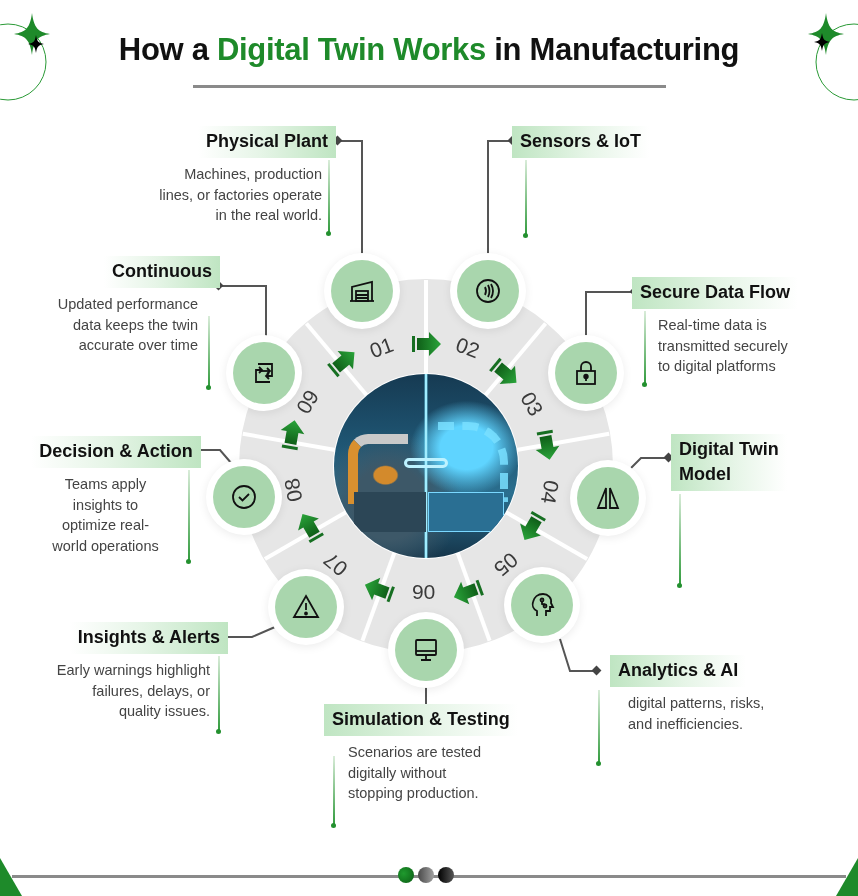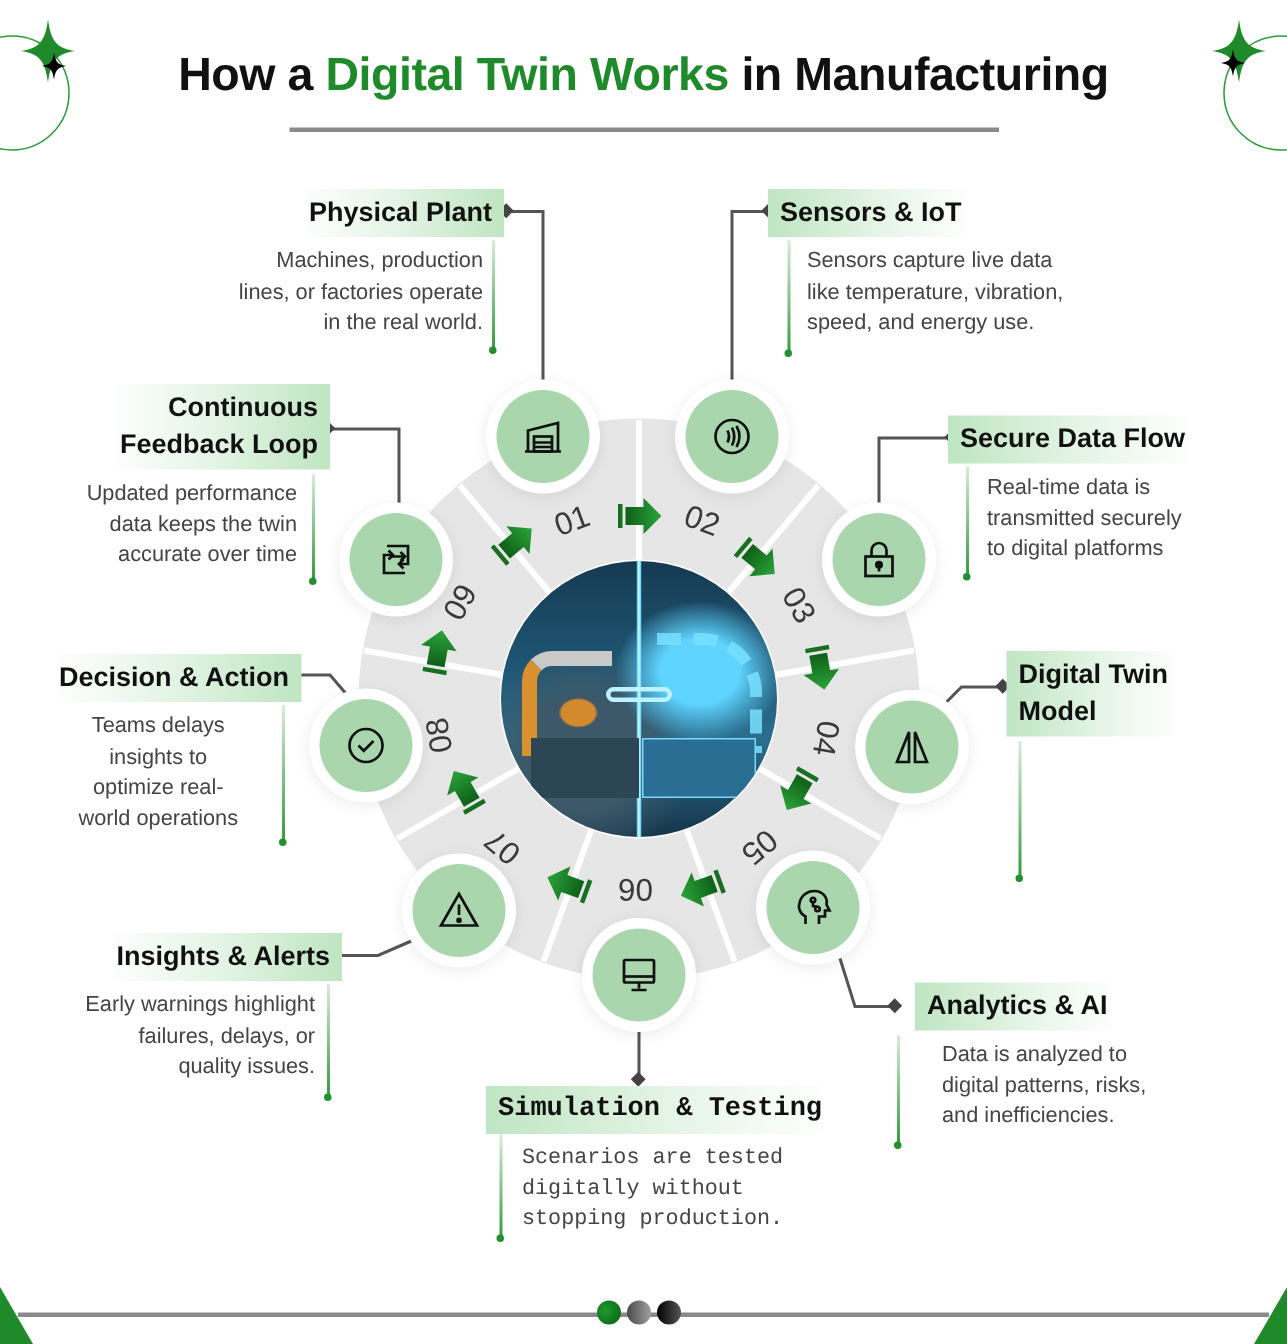--- a/index.html
+++ b/index.html
@@ -274,25 +274,20 @@
   <div class="desc" style="padding-right:14px;">
     <div>Machines, production</div>
       <div>lines, or factories operate</div>
       <div>in the real world.</div>
   </div>
 </div>
 <div class="vline" style="left:328px;top:160px;height:74px;"></div>
 
 <div class="card left-aligned" style="left:512px;top:126px;width:260px;">
   <div class="head">Sensors &amp; IoT</div>
-  <div class="desc" style="padding-left:26px;">
-    <div>Sensors capture live data</div>
-      <div>like temperature, vibration,</div>
-      <div>speed, and energy use.</div>
-  </div>
 </div>
 <div class="vline" style="left:525px;top:160px;height:76px;"></div>
 
 <div class="card left-aligned" style="left:632px;top:277px;width:226px;">
   <div class="head">Secure Data Flow</div>
   <div class="desc" style="padding-left:26px;">
     <div>Real-time data is</div>
       <div>transmitted securely</div>
       <div>to digital platforms</div>
   </div>
@@ -300,28 +295,27 @@
 <div class="vline" style="left:644px;top:311px;height:74px;"></div>
 
 <div class="card left-aligned" style="left:671px;top:434px;width:180px;">
   <div class="head"><div>Digital Twin</div><div>Model</div></div>
 </div>
 <div class="vline" style="left:679px;top:494px;height:92px;"></div>
 
 <div class="card left-aligned" style="left:594px;top:655px;width:230px;margin-left:16px;">
   <div class="head">Analytics &amp; AI</div>
   <div class="desc" style="padding-left:18px;">
-    <div>Data is analyzed to</div>
       <div>digital patterns, risks,</div>
       <div>and inefficiencies.</div>
   </div>
 </div>
 <div class="vline" style="left:598px;top:690px;height:74px;"></div>
 
-<div class="card left-aligned" style="left:324px;top:724px;width:250px;font-family:Liberation Mono, monospace;">
+<div class="card left-aligned" style="left:324px;top:704px;width:250px;">
   <div class="head">Simulation &amp; Testing</div>
   <div class="desc" style="padding-left:24px;">
     <div>Scenarios are tested</div>
       <div>digitally without</div>
       <div>stopping production.</div>
   </div>
 </div>
 <div class="vline" style="left:333px;top:756px;height:70px;"></div>
 
 <div class="card right-aligned" style="left:10px;top:622px;width:218px;">
@@ -330,30 +324,30 @@
     <div>Early warnings highlight</div>
       <div>failures, delays, or</div>
       <div>quality issues.</div>
   </div>
 </div>
 <div class="vline" style="left:218px;top:656px;height:76px;"></div>
 
 <div class="card right-aligned" style="left:22px;top:436px;width:188px;text-align:center;">
   <div class="head">Decision &amp; Action</div>
   <div class="desc" style="padding-right:21px;">
-    <div>Teams delays</div>
+    <div>Teams apply</div>
       <div>insights to</div>
       <div>optimize real-</div>
       <div>world operations</div>
   </div>
 </div>
 <div class="vline" style="left:188px;top:470px;height:92px;"></div>
 
 <div class="card right-aligned" style="left:20px;top:256px;width:200px;">
-  <div class="head"><div>Continuous</div><div>Feedback Loop</div></div>
+  <div class="head"><div>Continuous</div></div>
   <div class="desc" style="padding-right:22px;">
     <div>Updated performance</div>
       <div>data keeps the twin</div>
       <div>accurate over time</div>
   </div>
 </div>
 <div class="vline" style="left:208px;top:316px;height:72px;"></div>
 
 <div class="bottom-rule"></div>
 <div class="bottom-tri left"></div>

